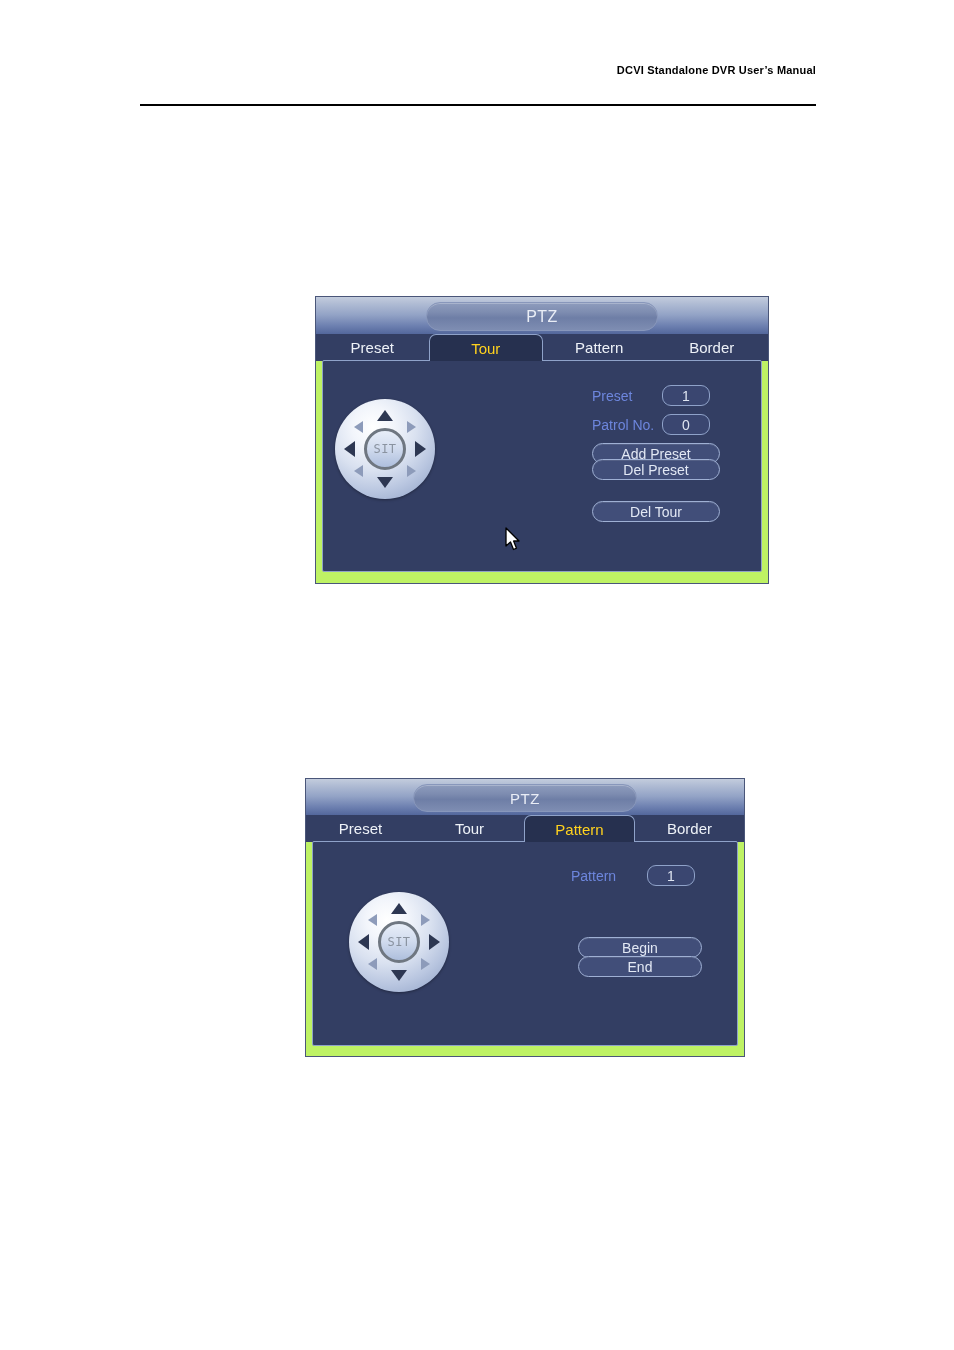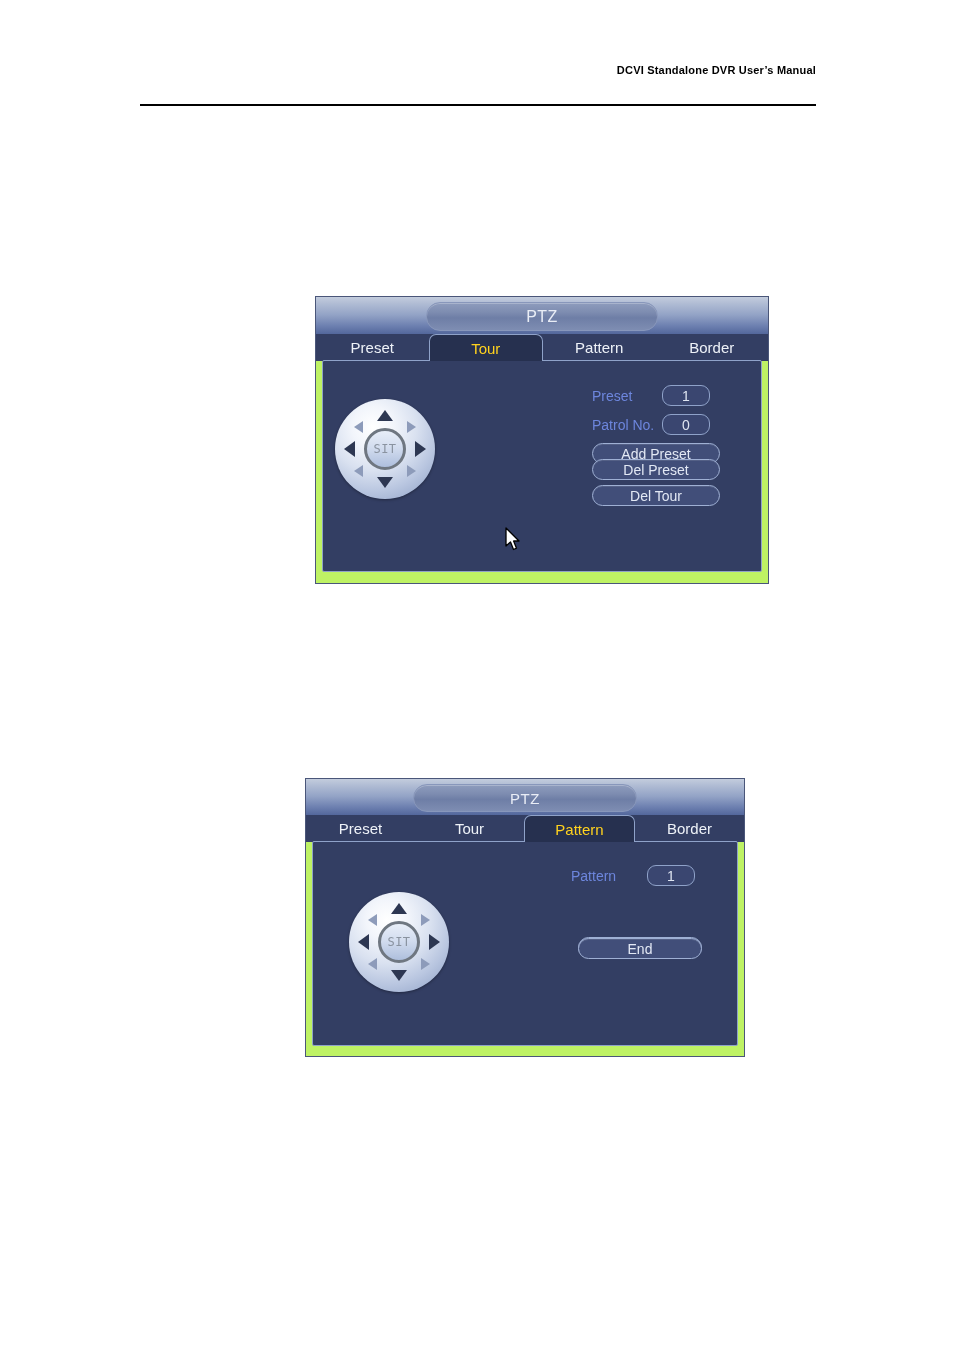--- a/index.html
+++ b/index.html
@@ -284,21 +284,21 @@
       <span class="field-input">1</span>
     </div>
 
     <div class="field-row" style="left:269px; top:53px;">
       <span class="field-label" style="width:70px;">Patrol No.</span>
       <span class="field-input">0</span>
     </div>
 
     <div class="ptz-btn" style="left:269px; top:82px; width:128px;">Add Preset</div>
     <div class="ptz-btn" style="left:269px; top:98px; width:128px;">Del Preset</div>
-    <div class="ptz-btn" style="left:269px; top:124px; width:128px;">Del Tour</div>
+    <div class="ptz-btn" style="left:269px; top:140px; width:128px;">Del Tour</div>
 
     <svg class="cursor" style="left:181px; top:166px;" viewBox="0 0 18 26">
       <path d="M2,1 L2,19 L6.5,15 L9.5,22.5 L12.5,21.2 L9.6,14 L15,14 Z" fill="#ffffff" stroke="#000000" stroke-width="1.3" stroke-linejoin="round"></path>
     </svg>
 
   </div>
 </div>
 
 <div class="ptz-dialog d2">
 
@@ -328,16 +328,16 @@
         <span>SIT</span>
       </div>
     </div>
 
     <div class="field-row" style="left:258px; top:23px;">
       <span class="field-label" style="width:76px;">Pattern</span>
       <span class="field-input">1</span>
     </div>
 
     <div class="ptz-btn" style="left:265px; top:95px; width:124px;">Begin</div>
-    <div class="ptz-btn" style="left:265px; top:96px; width:124px;">End</div>
+    <div class="ptz-btn" style="left:265px; top:114px; width:124px;">End</div>
 
   </div>
 </div>
 
 </body></html>

